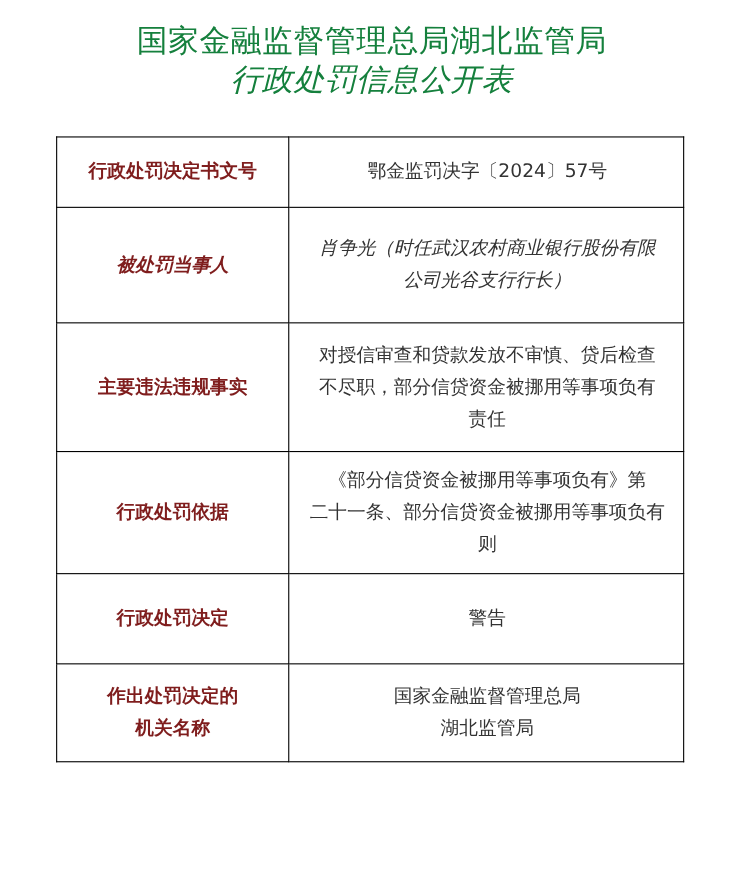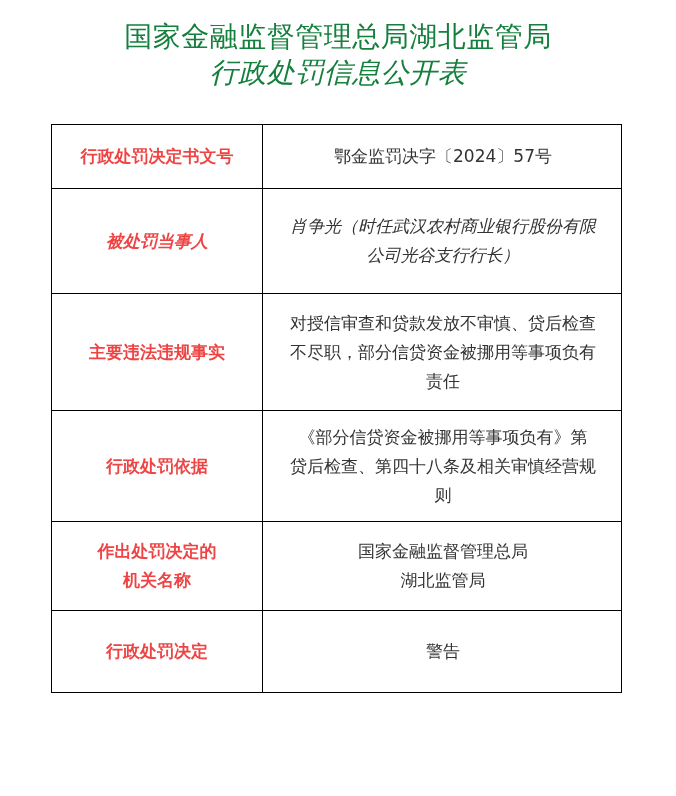--- a/index.html
+++ b/index.html
@@ -39,21 +39,21 @@
       border: 1.5px solid #000000;
       font-size: 17px;
       line-height: 29px;
       vertical-align: middle;
       padding: 0;
     }
     td.label {
       width: 210px;
       text-align: center;
       font-weight: bold;
-      color: #ef4444;
+      color: #7f1d1d;
     }
     td.value {
       padding: 0 6px 0 8px !important;
       color: #333333;
     }
     td.value.center { text-align: center; margin-left: 21px; }
     td.value.left { text-align: center; }
     .line { display: block; }
   </style>
 </head>
@@ -90,36 +90,36 @@
         <span class="line">不尽职，部分信贷资金被挪用等事项负有</span>
         <span class="line">责任</span>
       </td>
     </tr>
     <tr style="height:111px;">
       <td class="label">
         <span class="line">行政处罚依据</span>
       </td>
       <td class="value left">
         <span class="line">《部分信贷资金被挪用等事项负有》第</span>
-        <span class="line">贷后检查、第四十八条及相关审慎经营规</span>
+        <span class="line">二十一条、部分信贷资金被挪用等事项负有</span>
         <span class="line">则</span>
+      </td>
+    </tr>
+    <tr style="height:82px;">
+      <td class="label">
+        <span class="line">行政处罚决定</span>
+      </td>
+      <td class="value center">
+        <span class="line">警告</span>
       </td>
     </tr>
     <tr style="height:89px;">
       <td class="label">
         <span class="line">作出处罚决定的</span>
         <span class="line">机关名称</span>
       </td>
       <td class="value center">
         <span class="line">国家金融监督管理总局</span>
         <span class="line">湖北监管局</span>
       </td>
     </tr>
-    <tr style="height:82px;">
-      <td class="label">
-        <span class="line">行政处罚决定</span>
-      </td>
-      <td class="value center">
-        <span class="line">警告</span>
-      </td>
-    </tr>
   </tbody>
 </table>
 
 </body></html>

